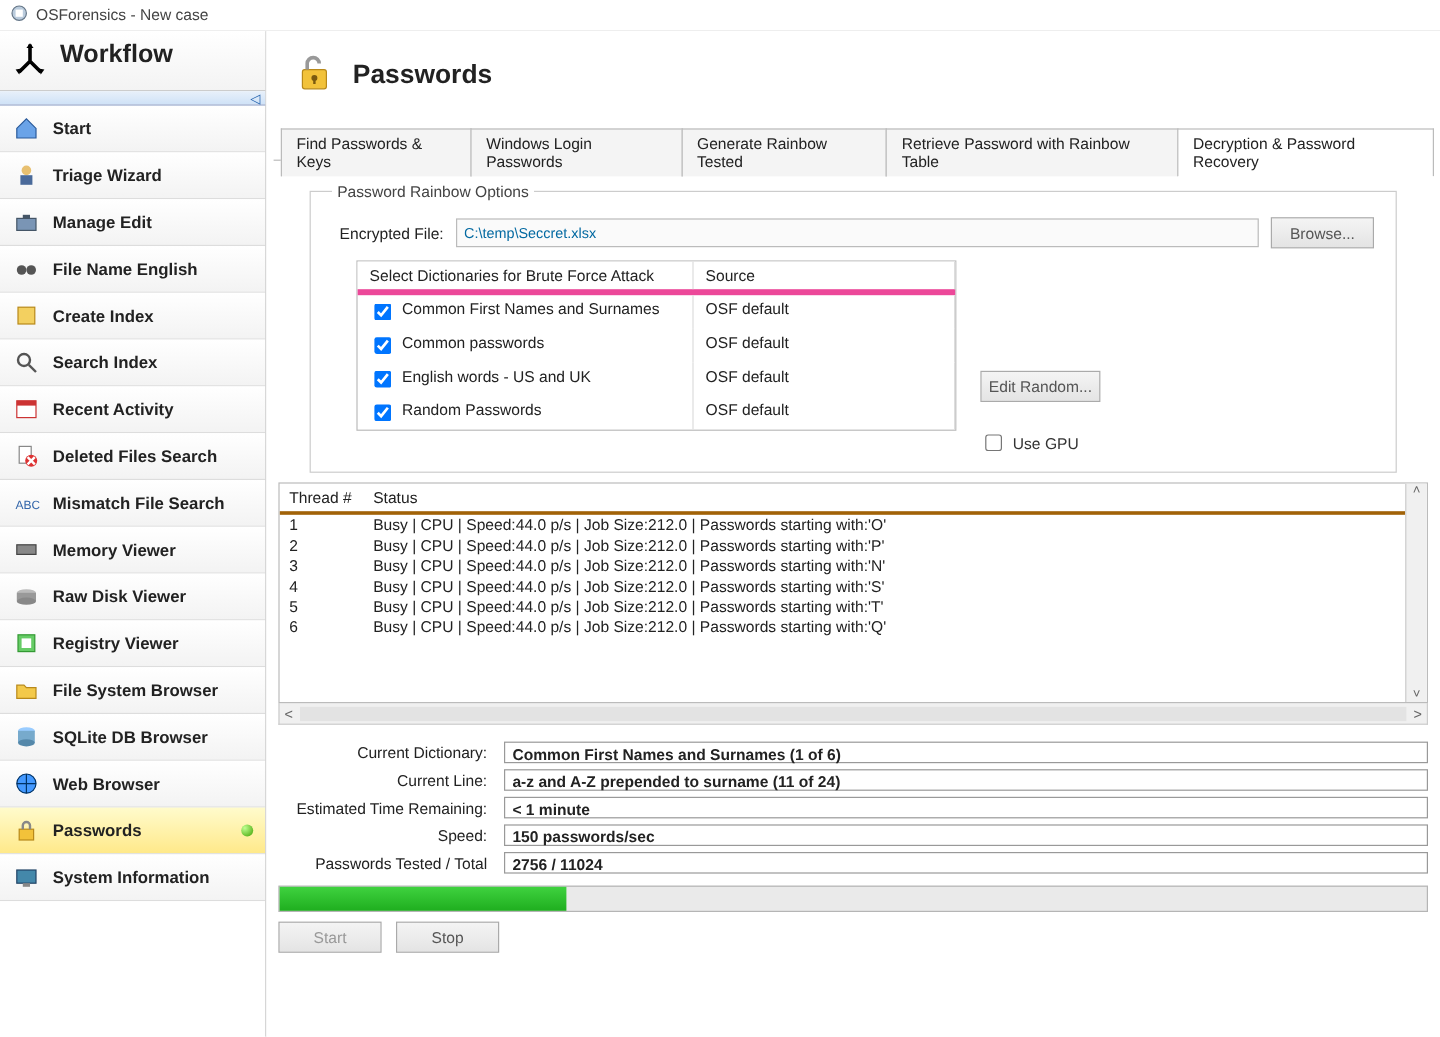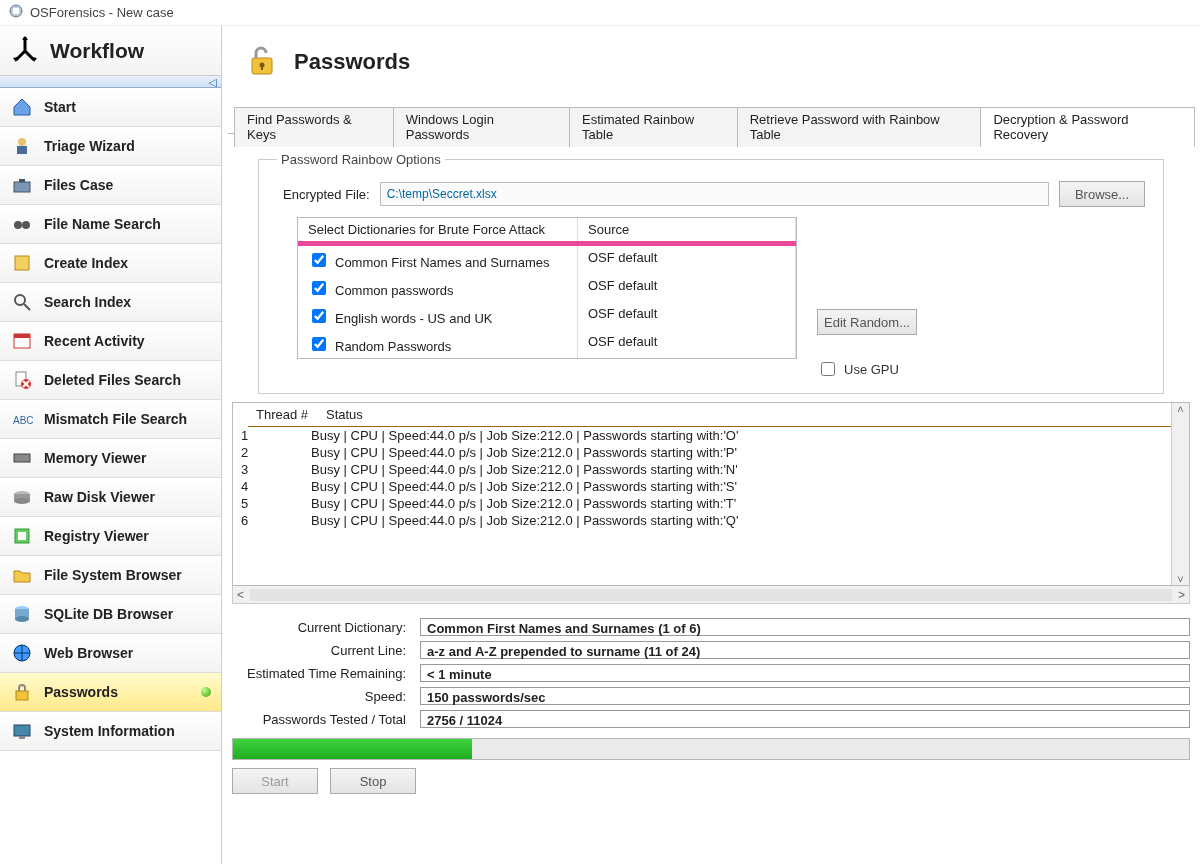--- a/index.html
+++ b/index.html
@@ -27,21 +27,20 @@
   
   .sidebar {
     width: 222px;
     background: #fff;
     border-right: 1px solid #ccc;
     display: flex;
     flex-direction: column;
   }
   .workflow-header {
     display: flex;
-    align-items: center;
     padding: 8px 10px;
     border-bottom: 1px solid #ccc;
     gap: 10px;
     background: linear-gradient(#fff,#f3f3f3);
   }
   .workflow-header .label {
     font-size: 21px;
     font-weight: bold;
   }
   .collapse-strip {
@@ -156,41 +155,40 @@
     display: flex;
   }
   .dict-head div, .dict-row div {
     padding: 4px 10px;
     border-right: 1px solid #ddd;
     font-size: 13px;
   }
   .dict-head { background: #fff; border-bottom: 5px solid #ec4899; }
   .dict-col-name { width: 280px; }
   .dict-col-src { flex: 1; }
-  .dict-row .dict-col-name { display:flex; align-items:flex-end; gap:6px; }
+  .dict-row .dict-col-name { display:flex; align-items:flex-start; gap:6px; }
   .side-controls { display:flex; flex-direction:column; gap:24px; margin-top: 92px; }
   .checkbox { display:flex; align-items:center; gap:6px; font-size:13px; color:#333; }
   
   .thread-box {
     margin: 8px 4px 0 4px;
     border: 1px solid #bbb;
     position: relative;
     height: 184px;
     display: flex;
   }
   .thread-scroll {
     flex: 1;
     overflow: hidden;
   }
   .thread-head {
     display: flex;
     padding: 4px 8px;
-    border-bottom: 1px solid #a16207;
-    font-size: 13px;
-    margin-left: 15px;
+    border-bottom: 3px solid #a16207;
+    font-size: 13px;
   }
   .th-col-n { width: 70px; }
   .th-col-s { flex: 1; }
   .thread-row {
     display: flex;
     padding: 1px 8px;
     font-size: 13px;
   }
   .vscroll {
     width: 18px;
@@ -294,30 +292,30 @@
           </span>
           <span class="lbl">Triage Wizard</span>
         </div>
         <div class="nav-item">
           <span class="icon-slot">
             <svg width="22" height="22" viewBox="0 0 22 22">
               <rect x="3" y="8" width="16" height="10" fill="#7a95b5" stroke="#456"></rect>
               <rect x="8" y="5" width="6" height="3" fill="#456"></rect>
             </svg>
           </span>
-          <span class="lbl">Files Case</span>
+          <span class="lbl">Manage Edit</span>
         </div>
         <div class="nav-item">
           <span class="icon-slot">
             <svg width="22" height="22" viewBox="0 0 22 22">
               <circle cx="7" cy="12" r="4" fill="#555"></circle>
               <circle cx="15" cy="12" r="4" fill="#555"></circle>
             </svg>
           </span>
-          <span class="lbl">File Name Search</span>
+          <span class="lbl">File Name English</span>
         </div>
         <div class="nav-item">
           <span class="icon-slot">
             <svg width="22" height="22" viewBox="0 0 22 22">
               <rect x="4" y="4" width="14" height="14" fill="#f3d060" stroke="#b8891a"></rect>
             </svg>
           </span>
           <span class="lbl">Create Index</span>
         </div>
         <div class="nav-item">
@@ -442,21 +440,21 @@
           <circle cx="18" cy="23" r="2.5" fill="#7a5a10"></circle>
           <rect x="17" y="24" width="2" height="4" fill="#7a5a10"></rect>
         </svg>
       </span>
       <span class="page-title">Passwords</span>
     </div>
 
     <div class="tabstrip" id="tabstrip">
         <div class="tab">Find Passwords &amp; Keys</div>
         <div class="tab">Windows Login Passwords</div>
-        <div class="tab">Estimated Rainbow Table</div>
+        <div class="tab">Generate Rainbow Tested</div>
         <div class="tab">Retrieve Password with Rainbow Table</div>
         <div class="tab active">Decryption &amp; Password Recovery</div>
       </div>
 
     <div class="tabcontent">
       <fieldset class="group">
         <legend>Password Rainbow Options</legend>
 
         <div class="row enc-row">
           <span class="enc-label">Encrypted File:</span>

